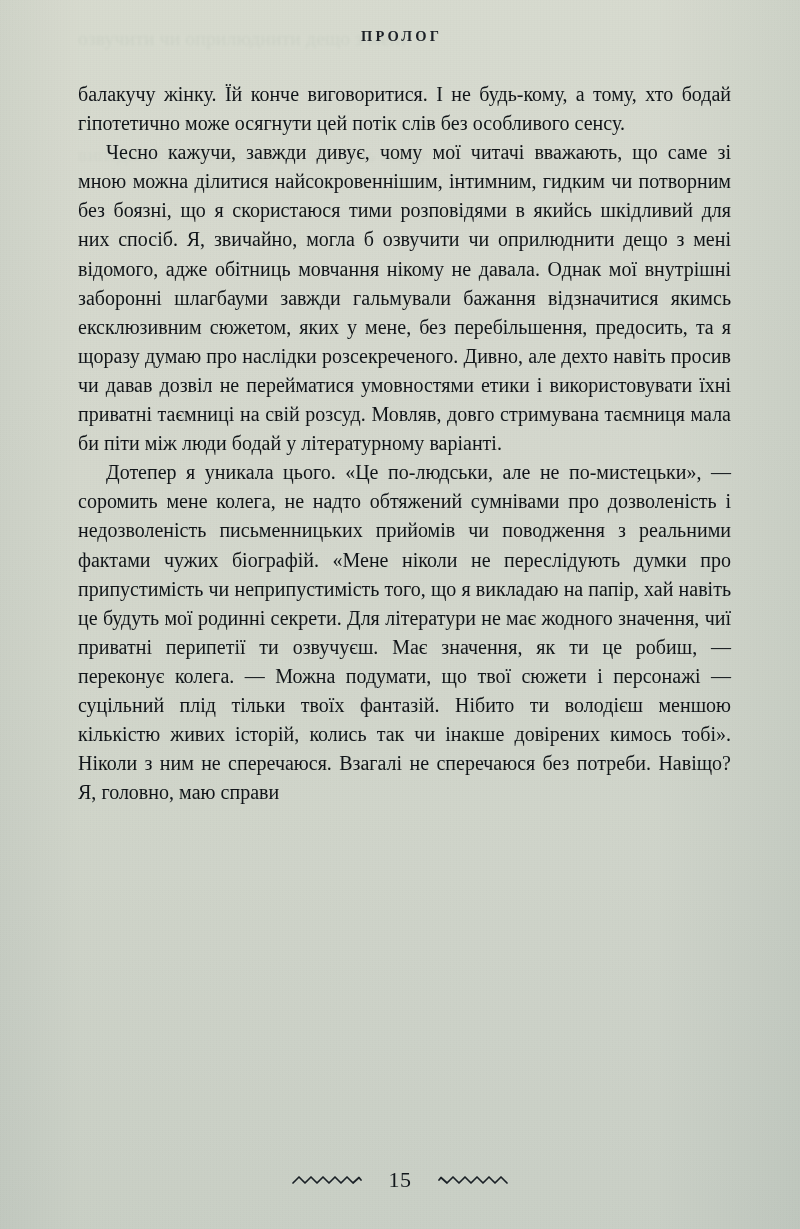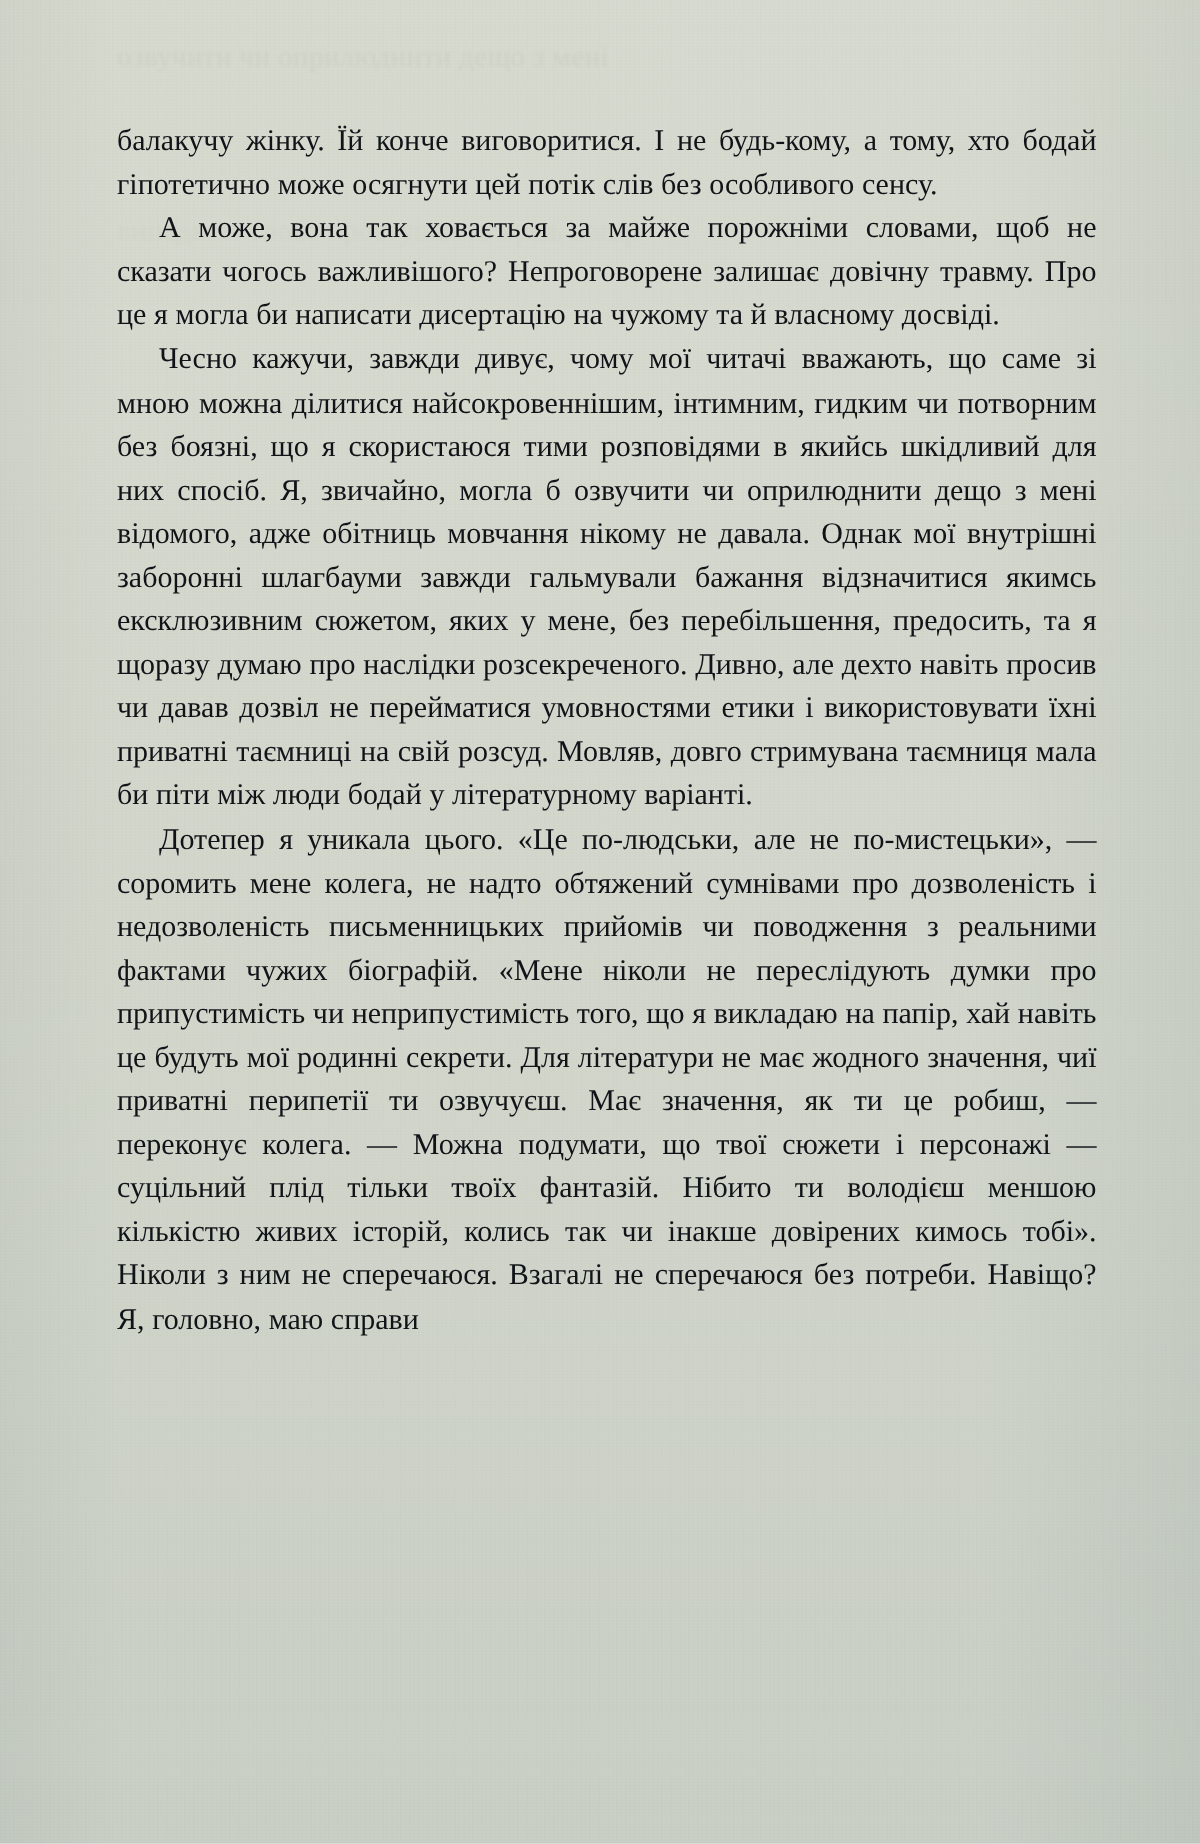--- a/index.html
+++ b/index.html
@@ -136,22 +136,35 @@
 </head>
 <body>
 
 <div class="page">
 
   <div class="grain"></div>
 
   <div class="bleed">озвучити чи оприлюднити дещо з мені</div>
   <div class="bleed b2">випадкові слова проступають крізь папір</div>
 
+  <div class="running-head">ПРОЛОГ</div>
 
   <div class="textblock">
     <p class="para first">балакучу жінку. Їй конче виговоритися. І не будь-кому, а тому, хто бодай гіпотетично може осягнути цей потік слів без особливого сенсу.</p>
-    <p class="para">А може, вона так ховається за майже порожніми словами, щоб не сказати чогось важливішого? Непроговорене залишає довічну травму. Про це я могла би написати дисертацію на чужому та й власному досвіді.</p>
     <p class="para">Чесно кажучи, завжди дивує, чому мої читачі вважають, що саме зі мною можна ділитися найсокровеннішим, інтимним, гидким чи потворним без боязні, що я скористаюся тими розповідями в якийсь шкідливий для них спосіб. Я, звичайно, могла б озвучити чи оприлюднити дещо з мені відомого, адже обітниць мовчання нікому не давала. Однак мої внутрішні заборонні шлагбауми завжди гальмували бажання відзначитися якимсь ексклюзивним сюжетом, яких у мене, без перебільшення, предосить, та я щоразу думаю про наслідки розсекреченого. Дивно, але дехто навіть просив чи давав дозвіл не перейматися умовностями етики і використовувати їхні приватні таємниці на свій розсуд. Мовляв, довго стримувана таємниця мала би піти між люди бодай у літературному варіанті.</p>
     <p class="para">Дотепер я уникала цього. «Це по-людськи, але не по-мистецьки», — соромить мене колега, не надто обтяжений сумнівами про дозволеність і недозволеність письменницьких прийомів чи поводження з реальними фактами чужих біографій. «Мене ніколи не переслідують думки про припустимість чи неприпустимість того, що я викладаю на папір, хай навіть це будуть мої родинні секрети. Для літератури не має жодного значення, чиї приватні перипетії ти озвучуєш. Має значення, як ти це робиш, — переконує колега. — Можна подумати, що твої сюжети і персонажі — суцільний плід тільки твоїх фантазій. Нібито ти володієш меншою кількістю живих історій, колись так чи інакше довірених кимось тобі». Ніколи з ним не сперечаюся. Взагалі не сперечаюся без потреби. Навіщо? Я, головно, маю справи</p>
   </div>
 
+  <div class="footer">
+    <span class="ornament">
+      <svg viewBox="0 0 70 14" width="70" height="14" aria-hidden="true">
+        <polyline points="1,10 7,4 13,10 19,4 25,10 31,4 37,10 43,4 49,10 55,4 61,10 67,4.5 69,7" fill="none" stroke="currentColor" stroke-width="1.7" stroke-linecap="round" stroke-linejoin="round"></polyline>
+      </svg>
+    </span>
+    <span class="folio">15</span>
+    <span class="ornament">
+      <svg viewBox="0 0 70 14" width="70" height="14" aria-hidden="true">
+        <polyline points="1,7 3,4.5 9,10 15,4 21,10 27,4 33,10 39,4 45,10 51,4 57,10 63,4 69,10" fill="none" stroke="currentColor" stroke-width="1.7" stroke-linecap="round" stroke-linejoin="round"></polyline>
+      </svg>
+    </span>
+  </div>
 
 </div>
 
 </body></html>

